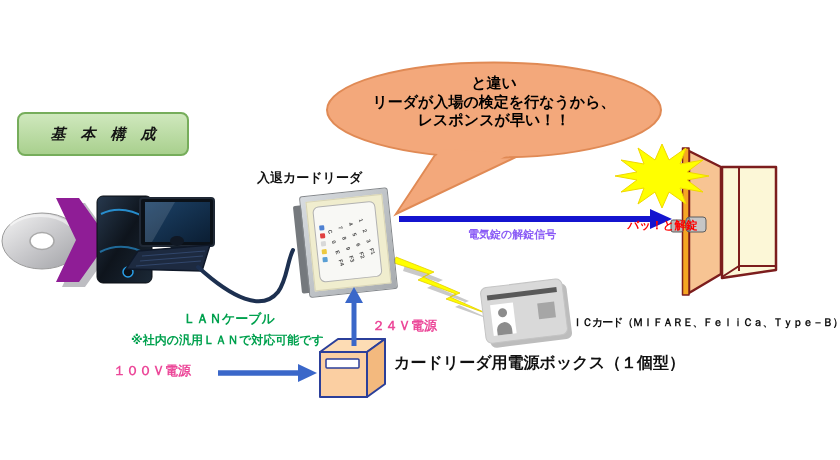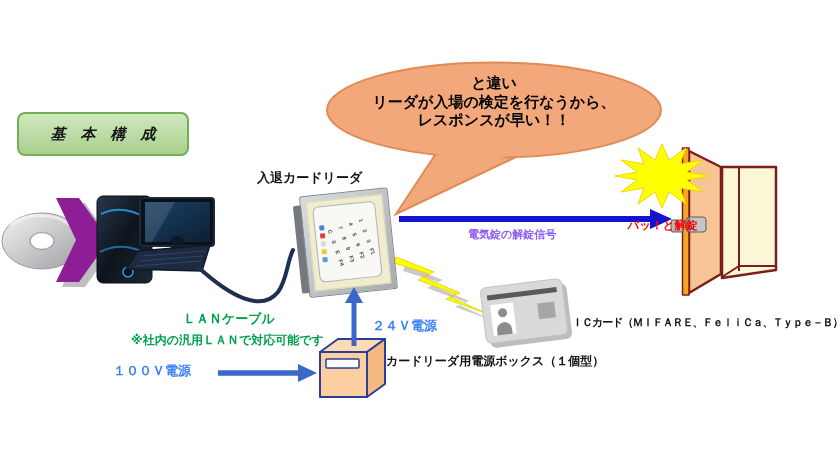--- a/index.html
+++ b/index.html
@@ -28,21 +28,21 @@
     display:grid;grid-template-columns:repeat(4,1fr);grid-template-rows:repeat(4,1fr);}
   .keypad span{display:flex;align-items:center;justify-content:center;font-size:5.5px;font-weight:bold;color:#4a4a4a;}
   
   .bubble-text{position:absolute;left:334px;top:74px;width:320px;text-align:center;
     font-size:15px;line-height:18.5px;font-weight:bold;color:#000;}
   
   .burst-lbl{left:615px;top:174px;width:95px;text-align:center;font-size:11.5px;color:#ff0000;margin-top:44px;}
   
   .blue-lbl{color:#8b5cf6;font-size:11px;}
   .green-lbl{color:#00a14e;font-size:12px;}
-  .red-lbl{color:#3b82f6;font-size:13px;}
+  .red-lbl{color:#ec4899;font-size:13px;}
 </style>
 </head>
 <body>
 
 <div class="stage">
 
   <svg width="840" height="460" viewBox="0 0 840 460">
     <defs>
       <linearGradient id="cdGrad" x1="0" y1="0" x2="1" y2="1">
         <stop offset="0" stop-color="#f4f4f4"></stop>
@@ -198,16 +198,16 @@
 
   <div class="lbl blue-lbl" style="left:468px;top:227px;">電気錠の解錠信号</div>
 
   <div class="lbl burst-lbl">バッ！と解錠</div>
 
   <div class="lbl green-lbl" style="left:183px;top:310px;font-size:13px;">ＬＡＮケーブル</div>
   <div class="lbl green-lbl" style="left:131px;top:332px;">※社内の汎用ＬＡＮで対応可能です</div>
 
   <div class="lbl red-lbl" style="left:113px;top:362px;">１００Ｖ電源</div>
   <div class="lbl red-lbl" style="left:372px;top:317px;">２４Ｖ電源</div>
-  <div class="lbl" style="left:386px;top:353px;font-size:12px;">カードリーダ用電源ボックス（１個型）</div>
+  <div class="lbl" style="left:394px;top:353px;font-size:16px;">カードリーダ用電源ボックス（１個型）</div>
 
   <div class="lbl" style="left:572px;top:315px;font-size:11px;letter-spacing:-1px;">ＩＣカード（ＭＩＦＡＲＥ、ＦｅｌｉＣａ、Ｔｙｐｅ－Ｂ）</div>
 </div>
 
 </body></html>

